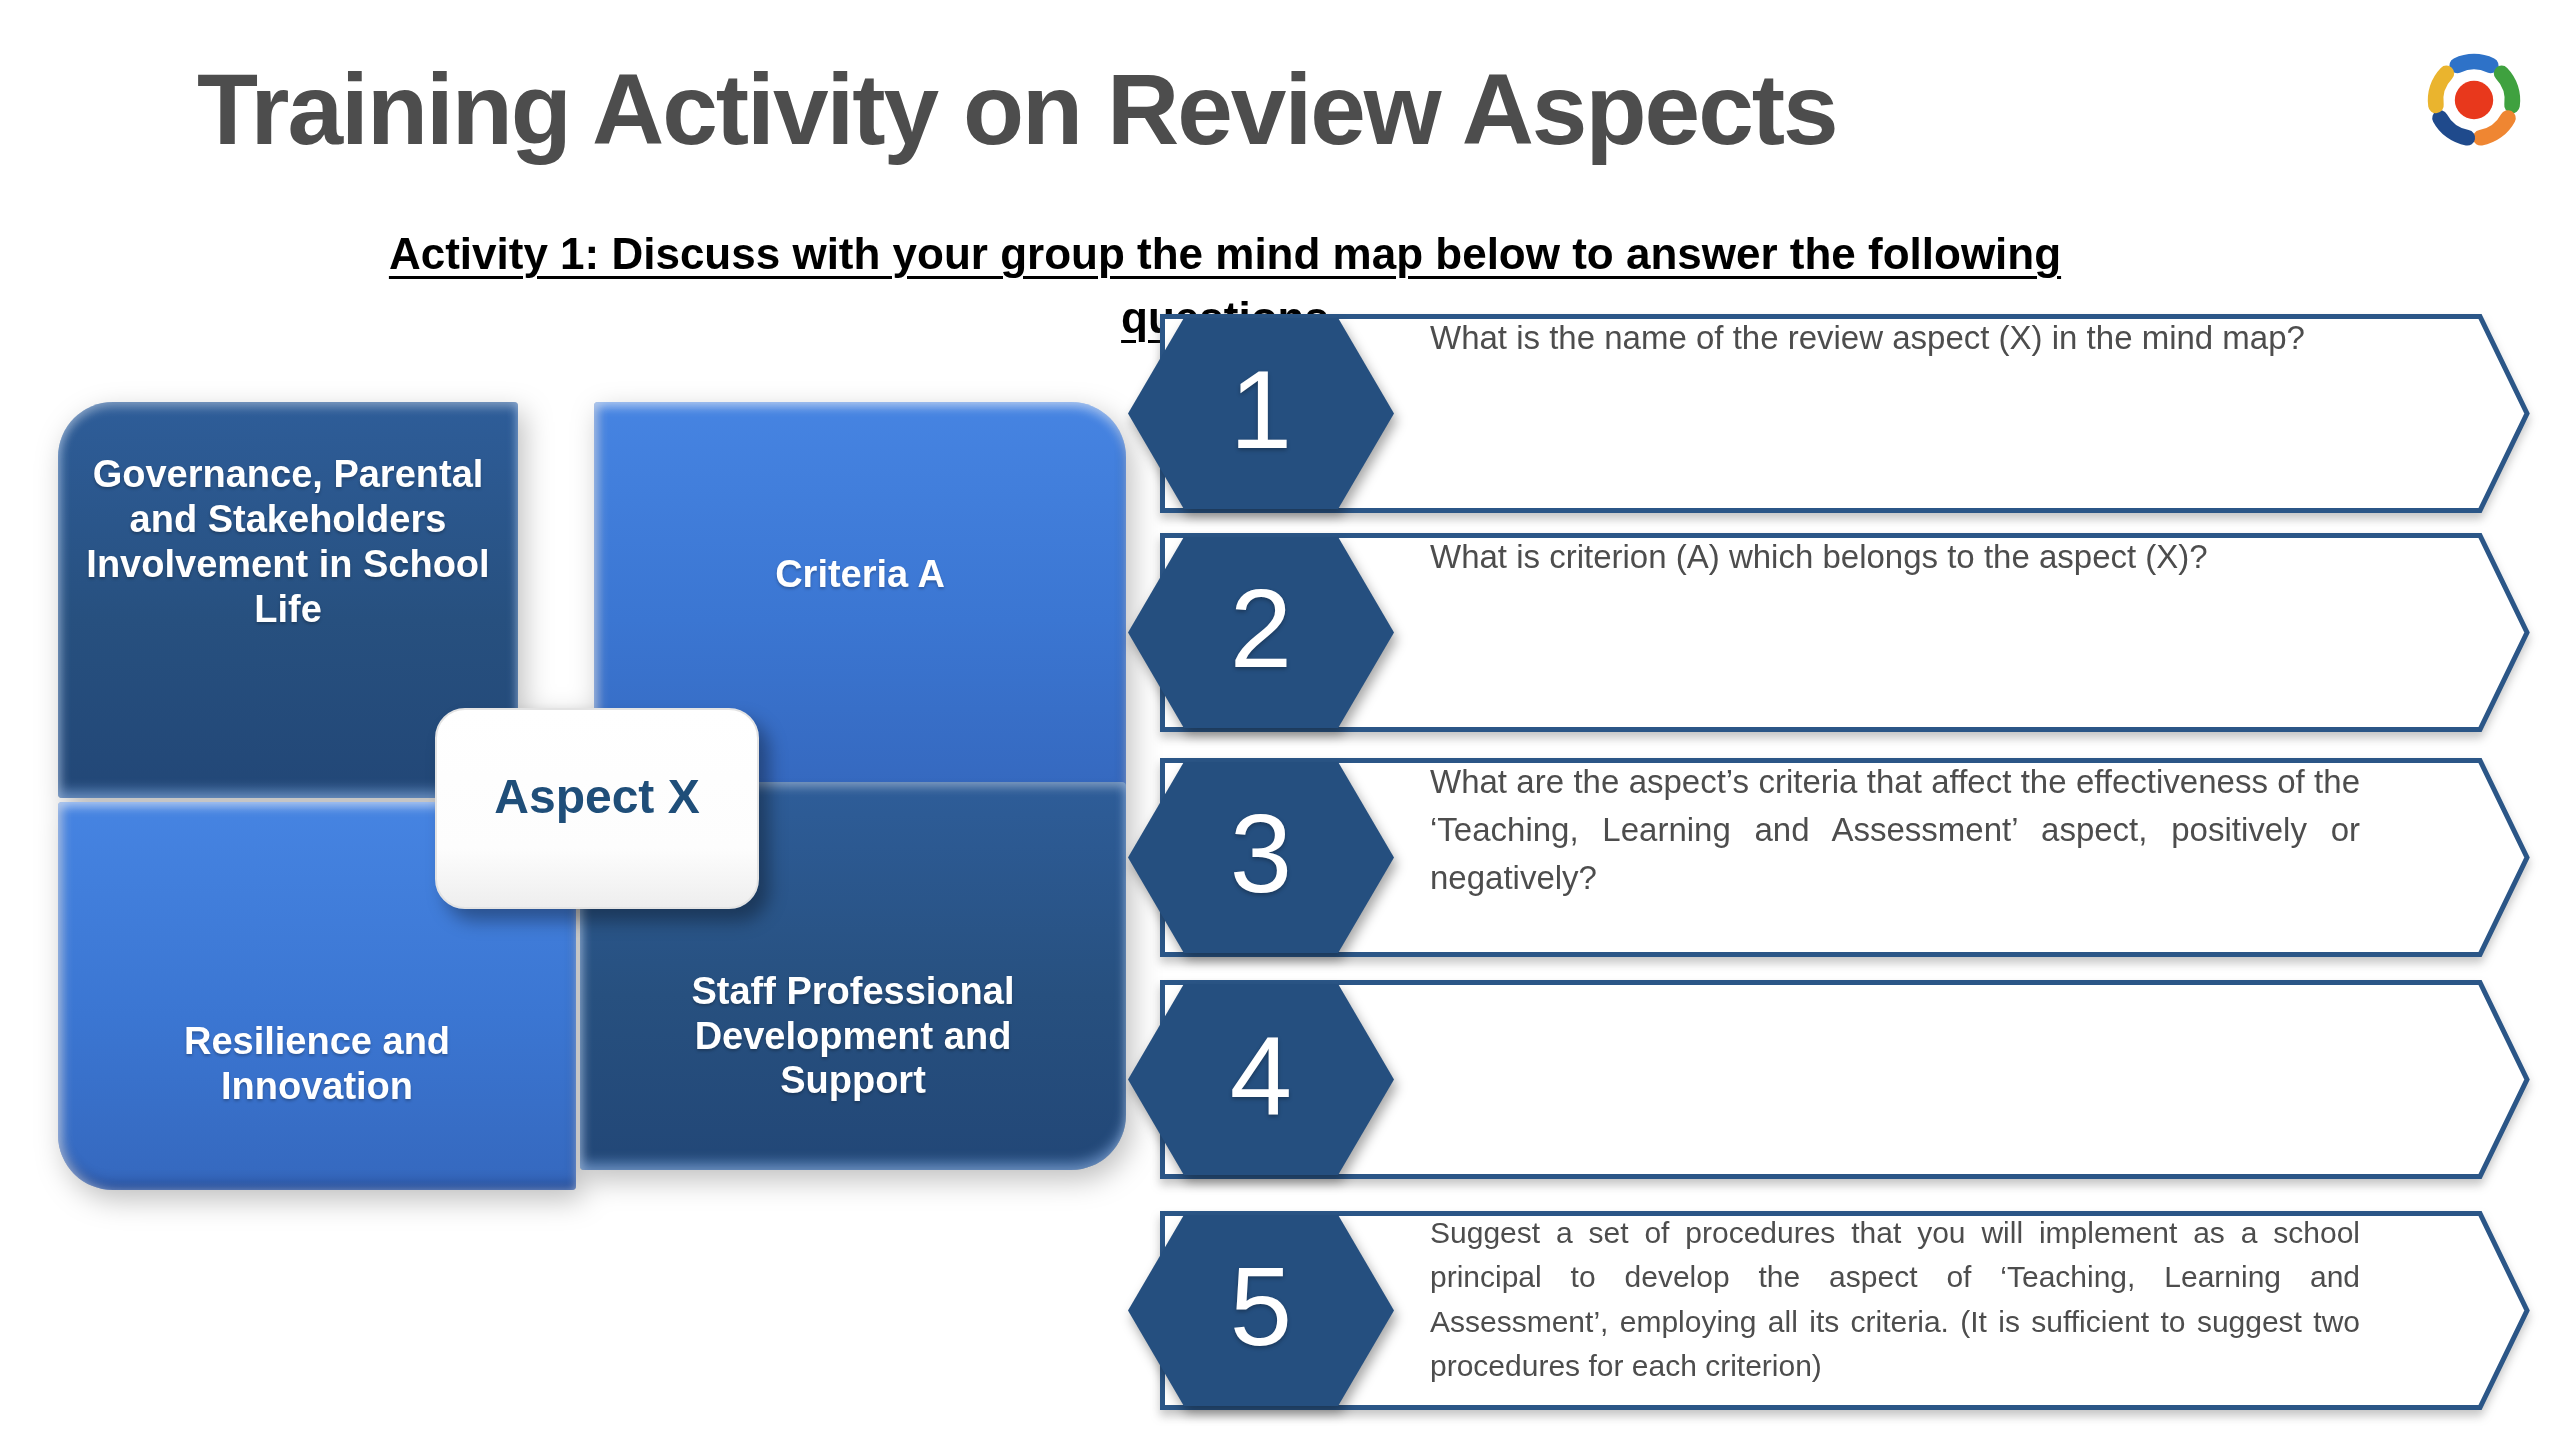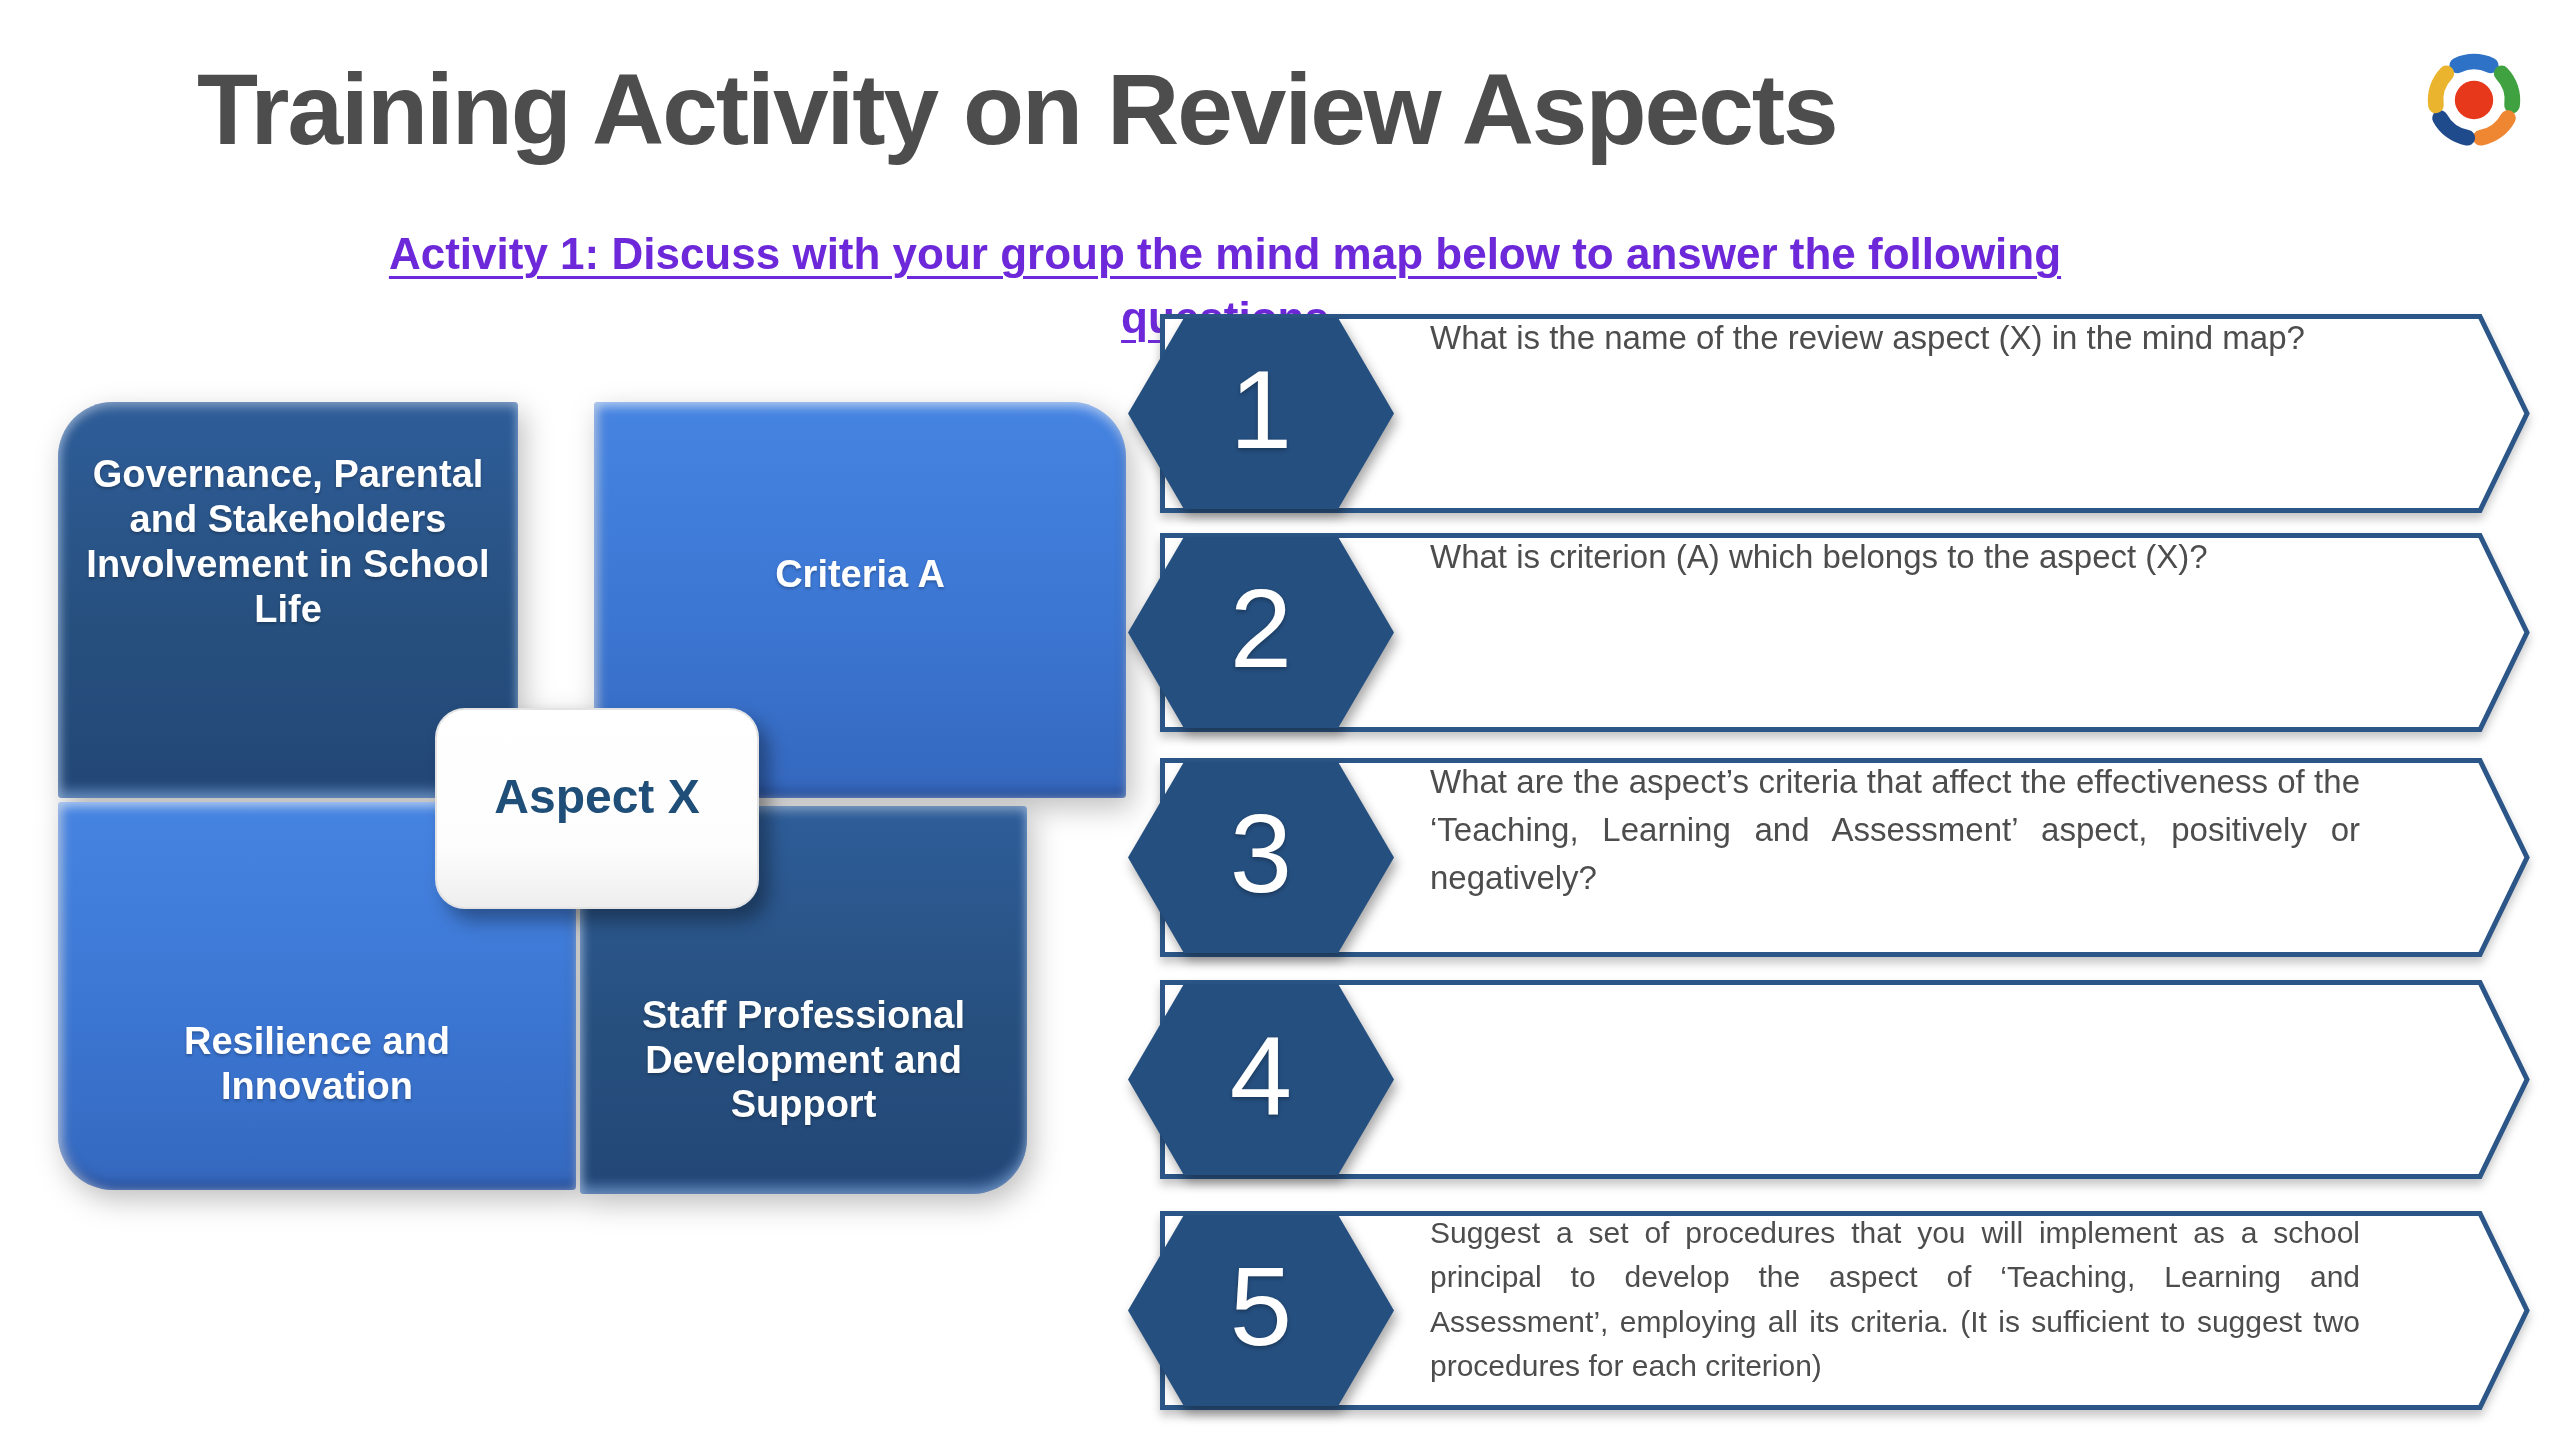--- a/index.html
+++ b/index.html
@@ -10,21 +10,21 @@
   
   .title{
     position:absolute;left:197px;top:52px;
     font-size:100px;font-weight:700;color:#4d4d4d;letter-spacing:-2px;white-space:nowrap;
   }
   
   .logo{position:absolute;left:2413px;top:40px;width:122px;height:120px;}
   
   .subtitle{
     position:absolute;left:290px;top:222px;width:1870px;z-index:1;
-    text-align:center;color:#6d28d9;font-weight:700;font-size:44px;line-height:1.45;
+    text-align:center;color:#000000;font-weight:700;font-size:44px;line-height:1.45;
   }
   .subtitle span{display:block;text-decoration:underline;text-decoration-thickness:3px;text-underline-offset:7px;}
   
   .mindmap{
     position:absolute;left:58px;top:402px;width:1068px;height:788px;
     filter:drop-shadow(6px 10px 14px rgba(0,0,0,.25));
   }
   .quad{
     position:absolute;display:flex;align-items:center;justify-content:center;
     color:#ffffff;font-weight:700;font-size:38px;line-height:1.18;text-align:center;
@@ -34,21 +34,21 @@
     background:linear-gradient(180deg,#2e5d99 0%,#27507f 55%,#224777 100%);
     box-shadow:inset 0 6px 10px rgba(255,255,255,.30), inset 0 -8px 12px rgba(160,200,255,.45), inset 6px 0 10px rgba(255,255,255,.12);
   }
   .quad.light{
     background:linear-gradient(180deg,#4684e2 0%,#3b76d2 55%,#3568be 100%);
     box-shadow:inset 0 6px 10px rgba(255,255,255,.40), inset 6px 0 10px rgba(255,255,255,.35), inset 0 -8px 12px rgba(0,0,40,.25);
   }
   .quad.tl{left:0;top:0;width:460px;height:396px;border-radius:55px 4px 4px 4px;}
   .quad.tr{left:536px;top:0;width:532px;height:396px;border-radius:4px 55px 4px 4px;}
   .quad.bl{left:0;top:400px;width:518px;height:388px;border-radius:4px 4px 4px 55px;}
-  .quad.br{left:522px;top:404px;width:447px;height:388px;border-radius:4px 4px 55px 4px;}
+  .quad.br{left:522px;top:380px;width:546px;height:388px;border-radius:4px 4px 55px 4px;}
   .quad.tl .qlabel{width:470px;transform:translateY(-58px);}
   .quad.tr .qlabel{width:420px;transform:translateY(-40px);margin-top:28px;}
   .quad.bl .qlabel{width:330px;transform:translateY(68px);}
   .quad.br .qlabel{width:410px;transform:translateY(60px);}
   .centerbox{
     position:absolute;left:377px;top:306px;width:320px;height:197px;z-index:3;
     background:linear-gradient(180deg,#ffffff 0%,#fdfdfd 70%,#eeeeee 100%);
     border:2px solid #e3e3e3;border-radius:30px;
     box-shadow:10px 12px 18px rgba(0,0,0,.35);
     display:flex;align-items:center;justify-content:center;

